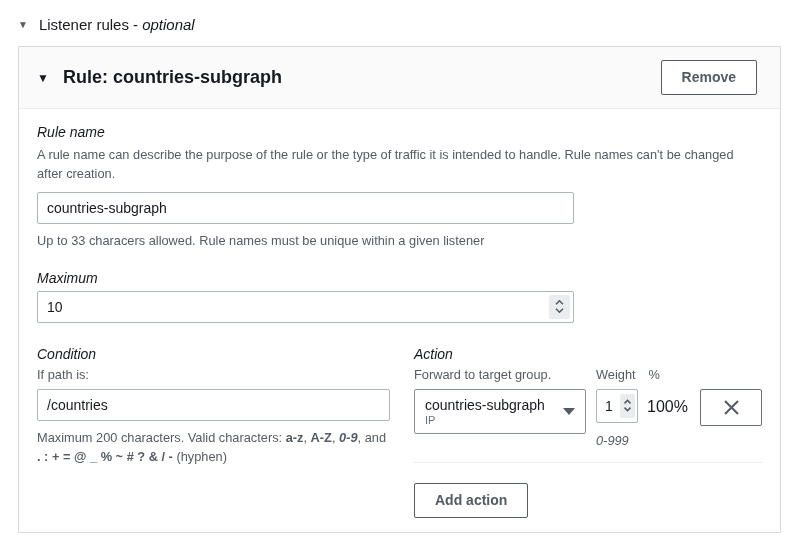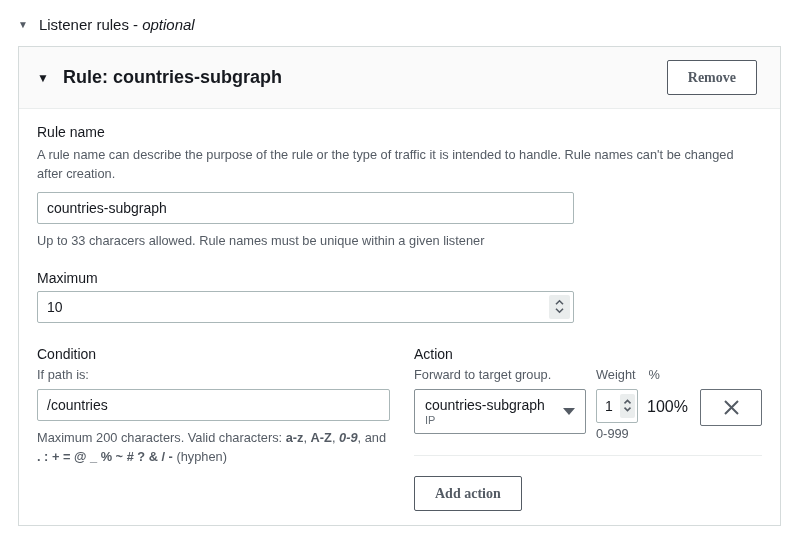--- a/index.html
+++ b/index.html
@@ -39,31 +39,31 @@
     font-size: 18px; font-weight: 700; color: #16191f;
     cursor: pointer;
   }
   .caret-md { font-size: 12px; color: #16191f; margin-right: 14px; }
 
   .btn {
     background: #fff;
     border: 1px solid #545b64;
     border-radius: 2px;
     color: #545b64;
-    font-family: Liberation Serif, serif;
+    font-family: Liberation Sans, sans-serif;
     font-size: 14px; font-weight: 700;
     padding: 8px 20px;
     cursor: pointer;
     line-height: 17px;
   }
   .panel-header .btn { margin-left: auto; }
 
   .panel-body { padding: 15px 18px 14px 18px; }
 
-  .field-label { font-size: 14px; color: #16191f; margin-bottom: 5px; }
+  .field-label { font-size: 14px; color: #16191f; margin-bottom: 5px; font-style: italic; }
   .desc {
     font-size: 12.8px; color: #545b64; line-height: 1.5;
     max-width: 710px; margin-bottom: 9px;
   }
   .helper { font-size: 12.8px; color: #545b64; margin-top: 7px; line-height: 1.5; }
 
   .text-input {
     height: 32px;
     border: 1px solid #aab7b8; border-radius: 2px;
     font-family: inherit; font-size: 14px; color: #16191f;
@@ -121,21 +121,21 @@
     font-family: inherit; font-size: 14px; color: #16191f;
     padding: 0 0 0 8px; outline: none;
   }
   .weight-spinner {
     position: absolute; right: 3px; top: 5px;
     width: 15px; height: 24px;
     background: #eaeded; border-radius: 2px;
     display: flex; align-items: center; justify-content: center;
     cursor: pointer;
   }
-  .weight-range { font-size: 12.8px; color: #545b64; margin-top: 3px; }
+  .weight-range { font-size: 12.8px; color: #545b64; margin-top: 10px; font-style: italic; }
 
   .percent-total { margin-left: 9px; font-size: 16px; color: #16191f; margin-top: 9px; }
 
   .x-btn {
     margin-left: auto;
     width: 62px; height: 37px;
     background: #fff; border: 1px solid #687078; border-radius: 2px;
     display: flex; align-items: center; justify-content: center;
     cursor: pointer; padding: 0;
   }

